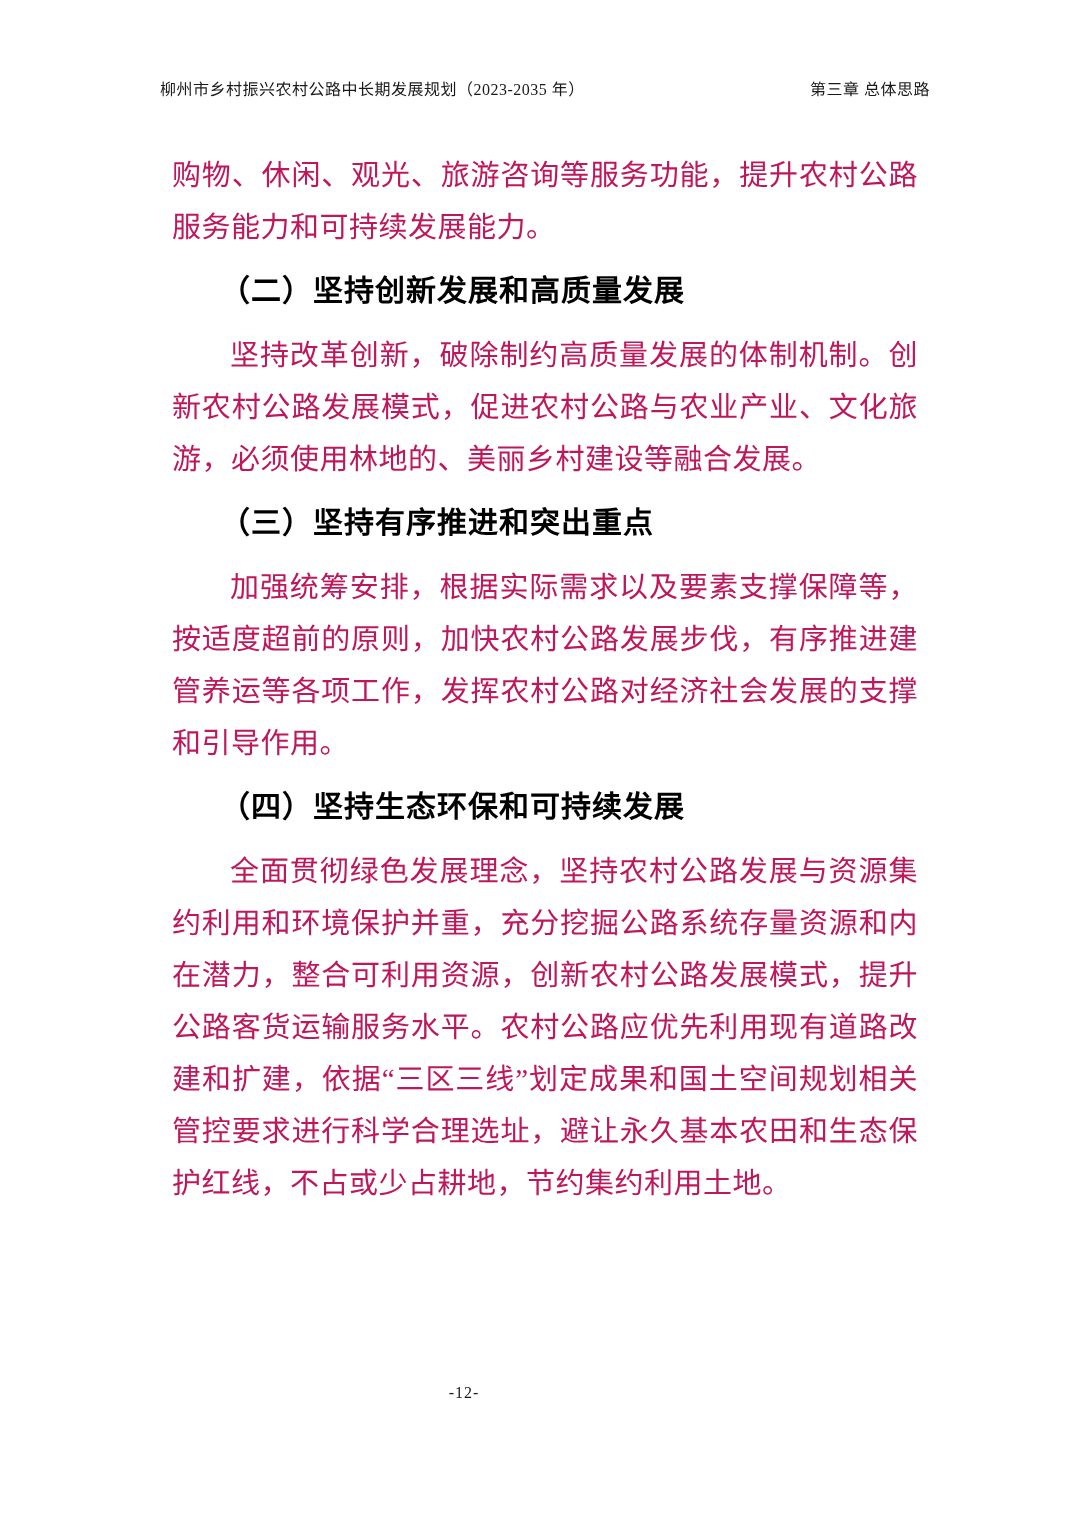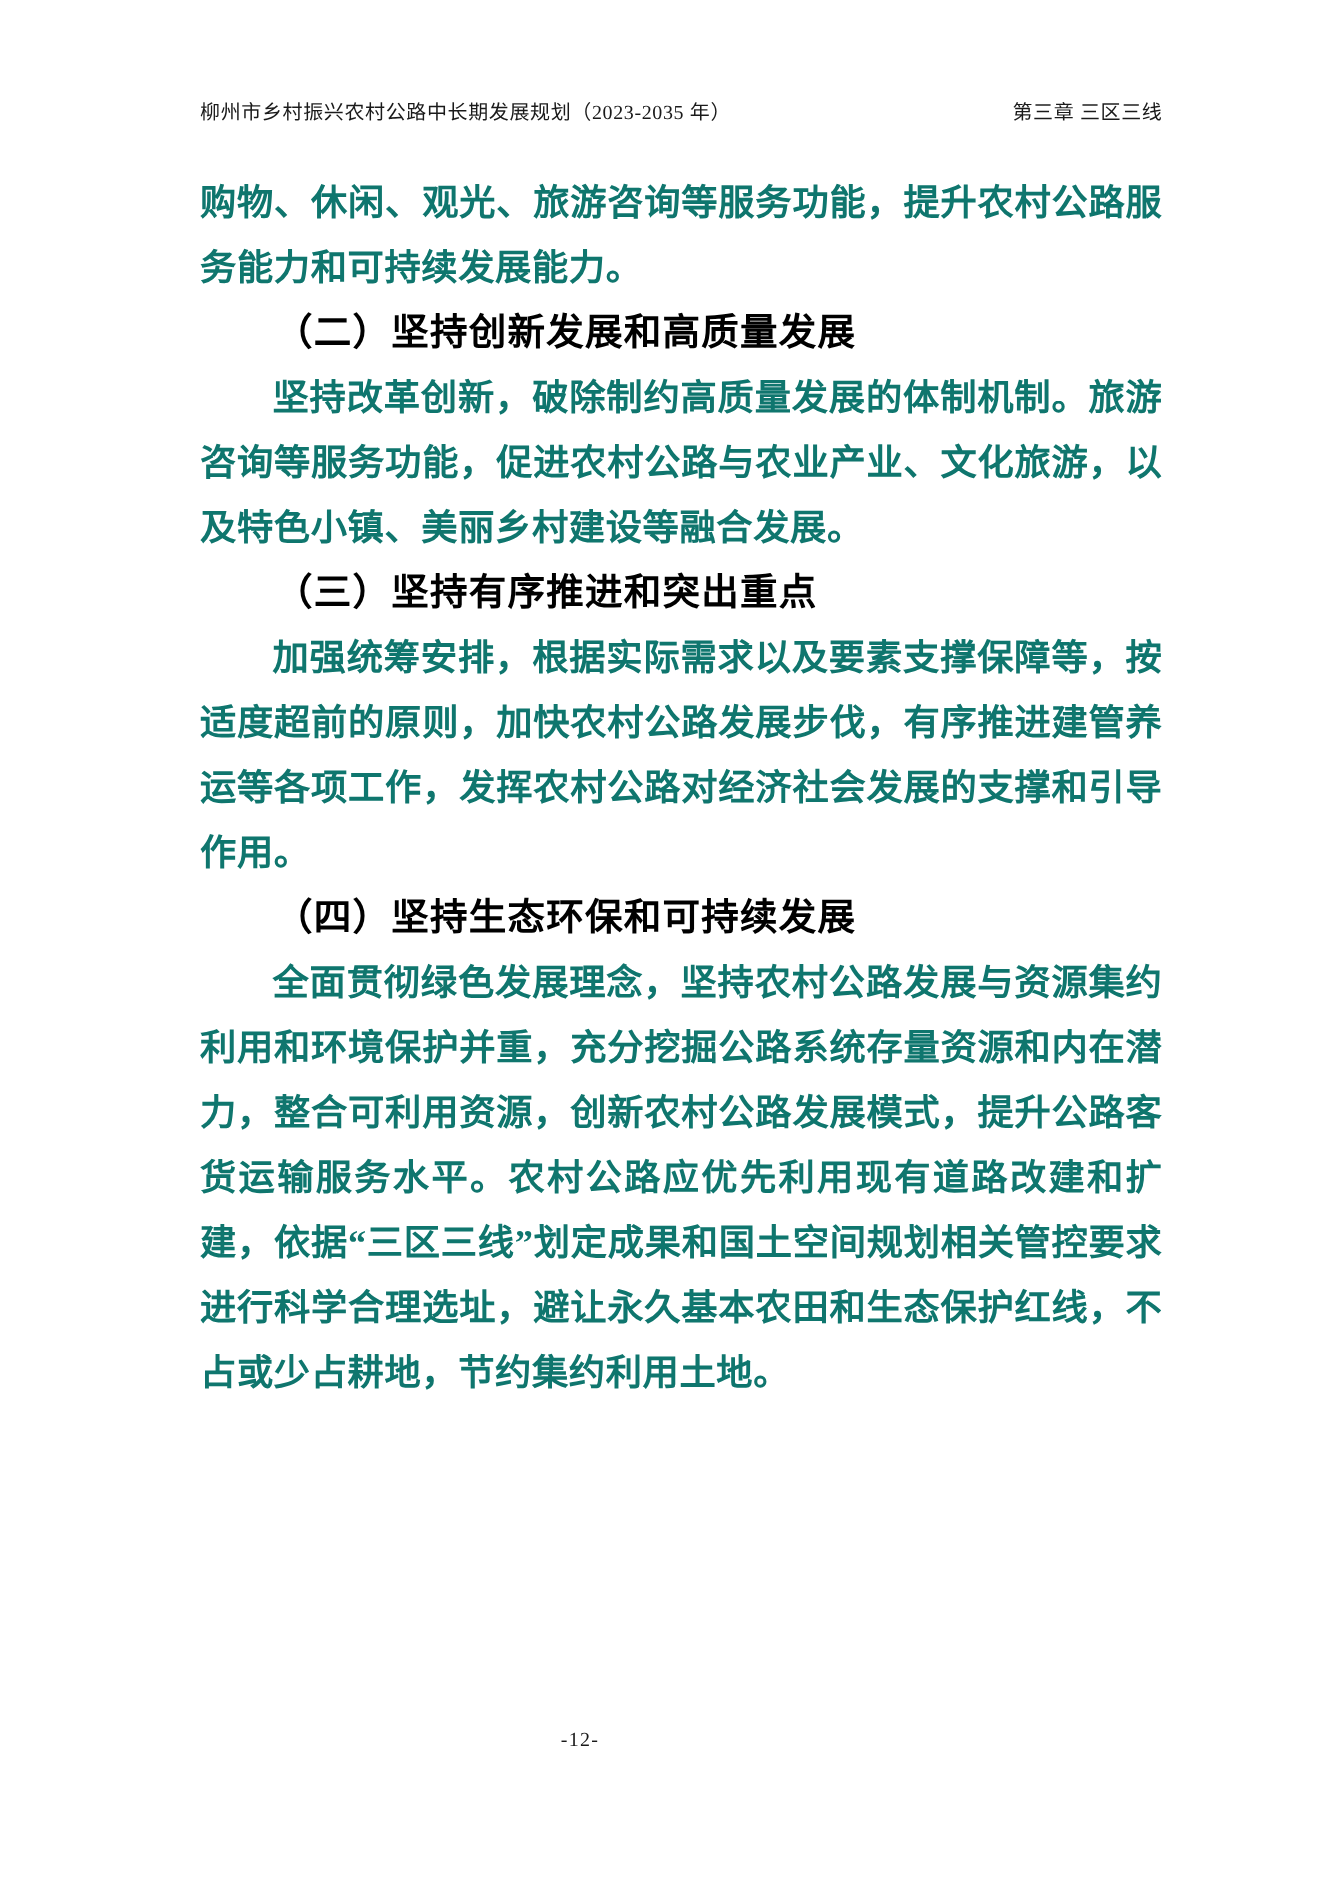--- a/index.html
+++ b/index.html
@@ -30,29 +30,29 @@
     white-space: nowrap;
     gap: 11px;
   }
   .page-body {
     position: absolute;
     top: 137px;
     left: 160px;
     width: 770px;
   }
   .para {
-    margin: 0;
+    margin: 12px;
     font-size: 29px;
     line-height: 52px;
     letter-spacing: 0.5px;
     text-align: justify;
     text-justify: inter-character;
     text-indent: 2em;
-    color: #0f766e;
-    font-weight: 700;
+    color: #be185d;
+    font-weight: 400;
   }
   .para.no-indent {
     text-indent: 0;
   }
   .heading {
     margin: 0;
     font-size: 30px;
     line-height: 52px;
     font-family: Liberation Serif, serif;
     font-weight: 700;
@@ -71,29 +71,29 @@
     color: #1a1a1a;
   }
 </style>
 </head>
 <body>
 
 <div class="page">
 
   <header class="page-header">
     <span>柳州市乡村振兴农村公路中长期发展规划（2023-2035 年）</span>
-    <span>第三章 三区三线</span>
+    <span>第三章 总体思路</span>
   </header>
 
   <main class="page-body">
     <p class="para no-indent">购物、休闲、观光、旅游咨询等服务功能，提升农村公路服务能力和可持续发展能力。</p>
 
     <h2 class="heading">（二）坚持创新发展和高质量发展</h2>
 
-    <p class="para">坚持改革创新，破除制约高质量发展的体制机制。旅游咨询等服务功能，促进农村公路与农业产业、文化旅游，以及特色小镇、美丽乡村建设等融合发展。</p>
+    <p class="para">坚持改革创新，破除制约高质量发展的体制机制。创新农村公路发展模式，促进农村公路与农业产业、文化旅游，必须使用林地的、美丽乡村建设等融合发展。</p>
 
     <h2 class="heading">（三）坚持有序推进和突出重点</h2>
 
     <p class="para">加强统筹安排，根据实际需求以及要素支撑保障等，按适度超前的原则，加快农村公路发展步伐，有序推进建管养运等各项工作，发挥农村公路对经济社会发展的支撑和引导作用。</p>
 
     <h2 class="heading">（四）坚持生态环保和可持续发展</h2>
 
     <p class="para">全面贯彻绿色发展理念，坚持农村公路发展与资源集约利用和环境保护并重，充分挖掘公路系统存量资源和内在潜力，整合可利用资源，创新农村公路发展模式，提升公路客货运输服务水平。农村公路应优先利用现有道路改建和扩建，依据“三区三线”划定成果和国土空间规划相关管控要求进行科学合理选址，避让永久基本农田和生态保护红线，不占或少占耕地，节约集约利用土地。</p>
 
 

